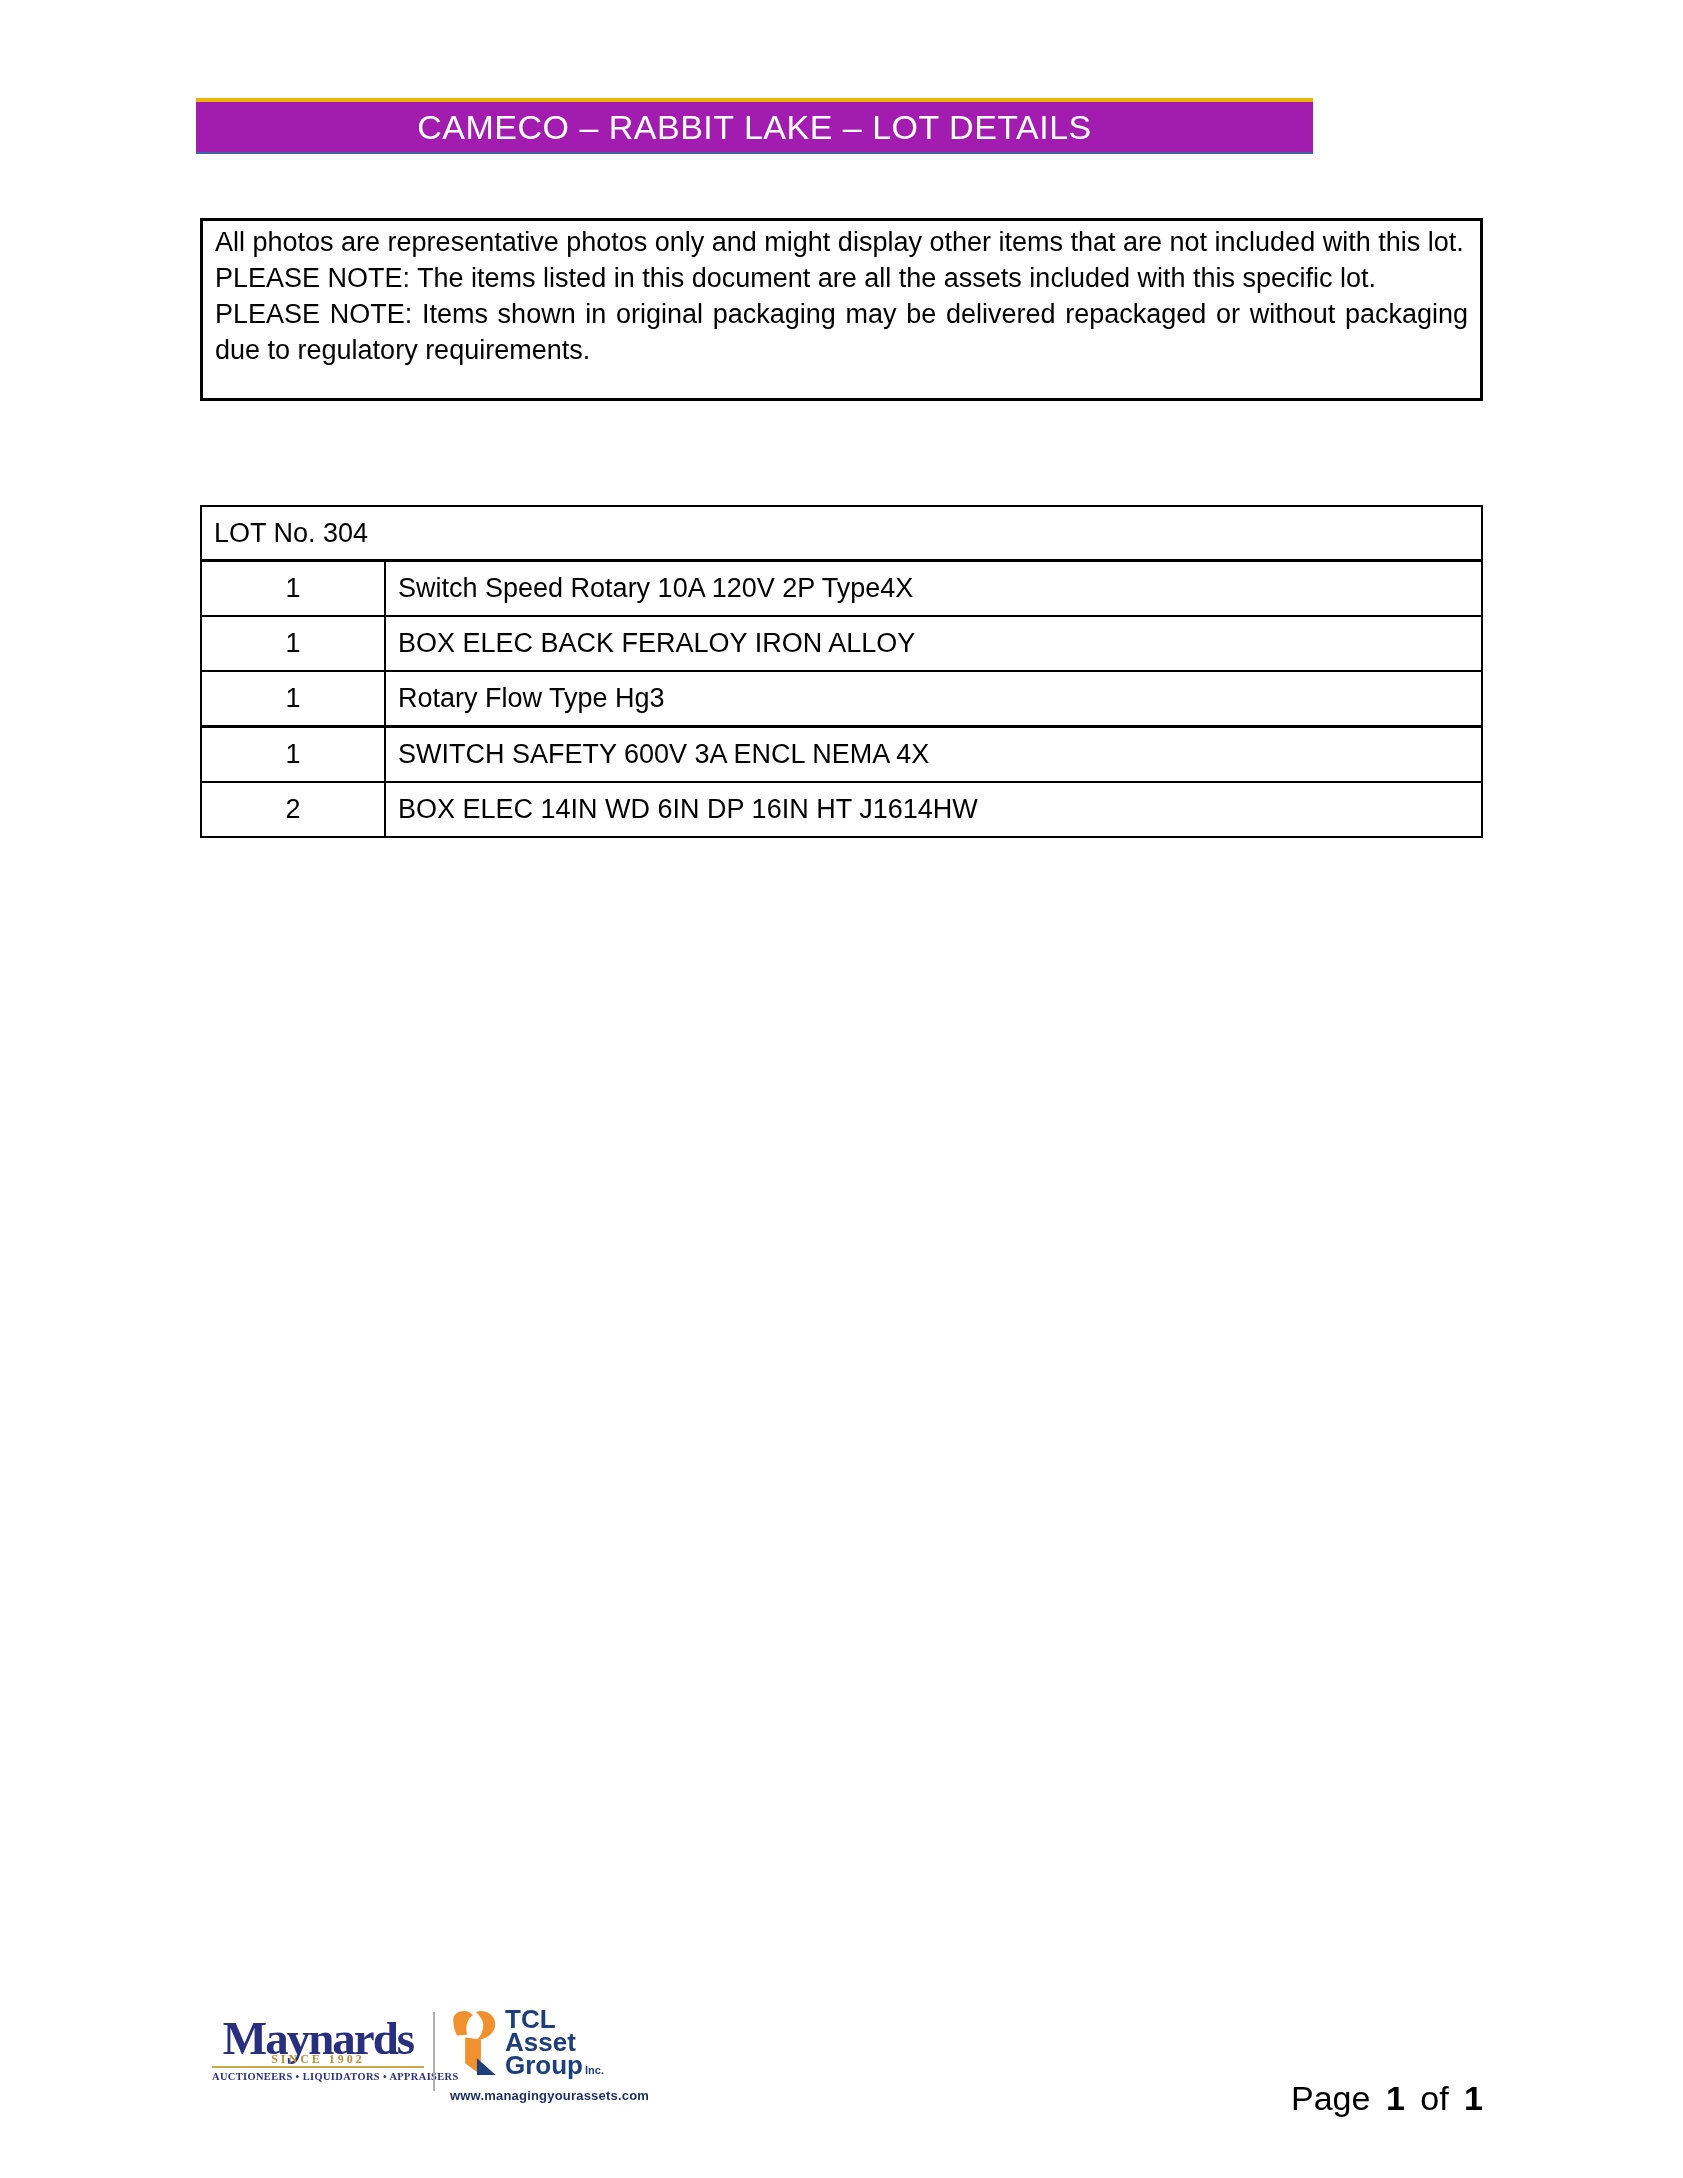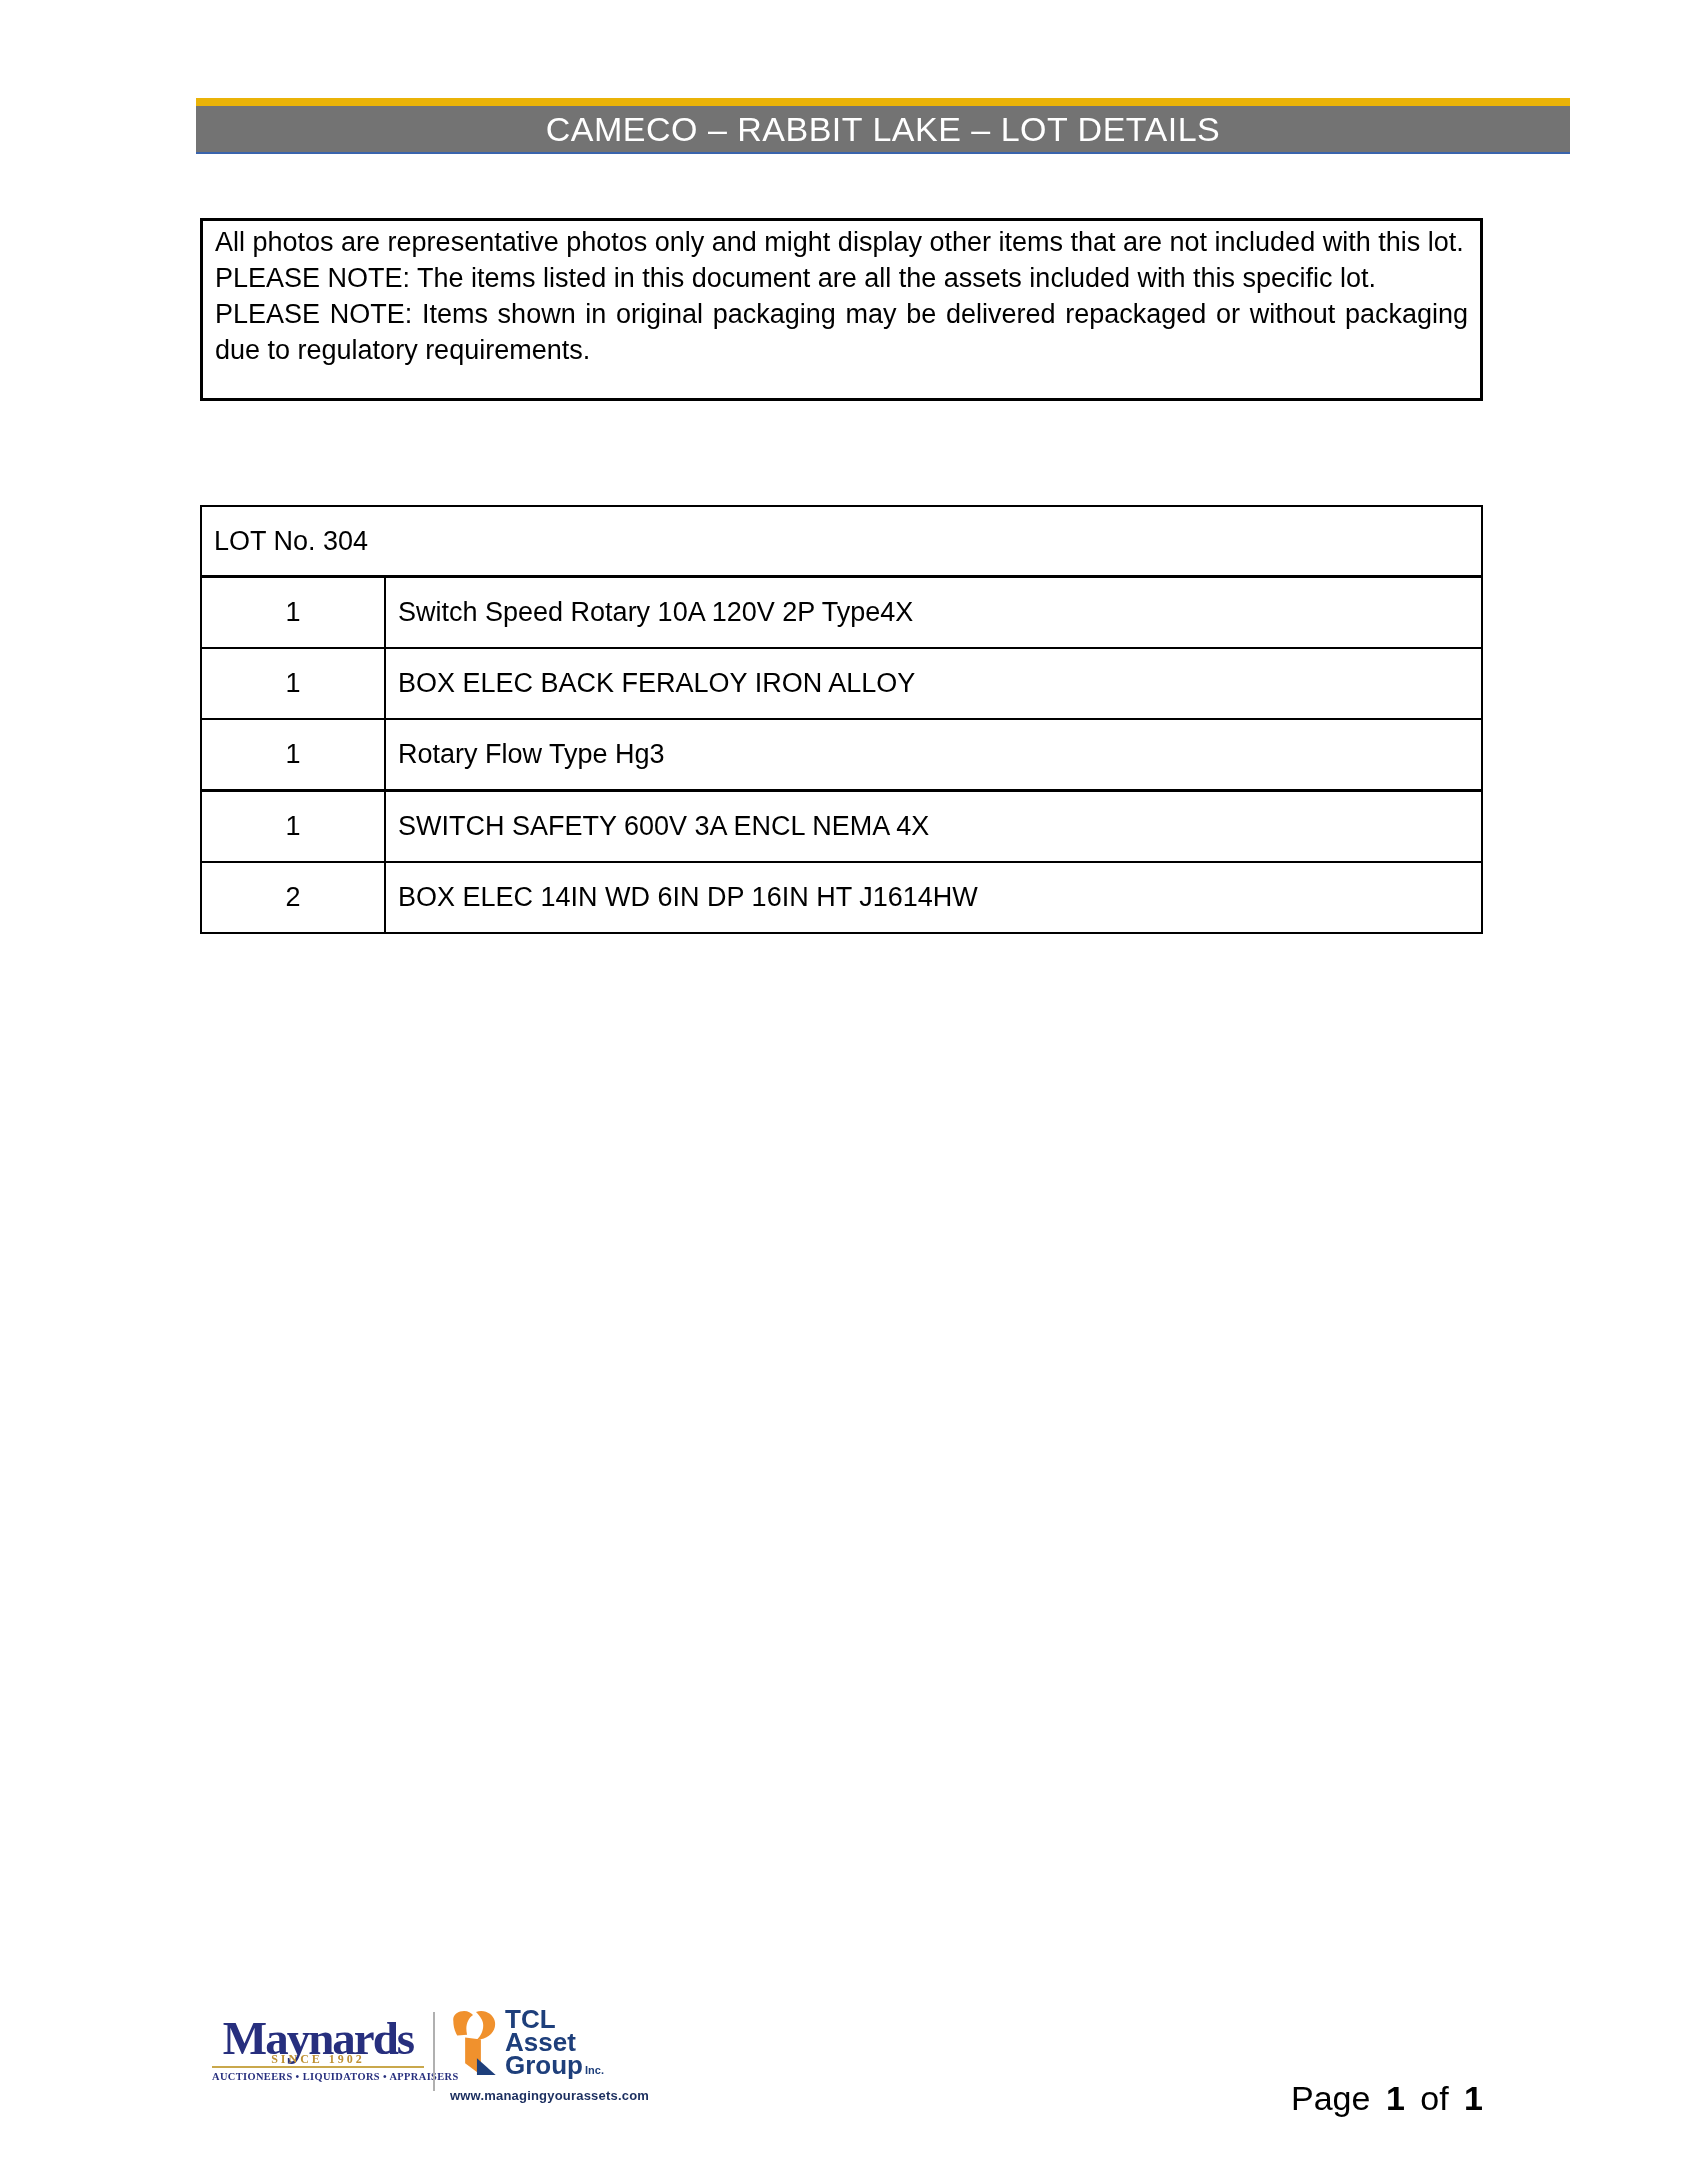--- a/index.html
+++ b/index.html
@@ -7,23 +7,23 @@
     position:relative;
     width:1683px;height:2178px;
     background:#ffffff;
     font-family:"Liberation Sans",sans-serif;
     color:#000;
     overflow:hidden;
   }
 
   
   .header-bar{
-    position:absolute;left:196px;top:98px;width:1374px;height:56px;
-    background:#737373;
-    border-top:8px solid #eab308;border-bottom:2px solid #3A64AC;
+    position:absolute;left:196px;top:98px;width:1117px;height:56px;
+    background:#a21caf;
+    border-top:4px solid #eab308;border-bottom:2px solid #3A64AC;
     box-sizing:border-box;
     display:flex;align-items:center;justify-content:center;
   }
   .header-title{
     color:#ffffff;font-size:34px;letter-spacing:0.5px;white-space:nowrap;
   }
 
   
   .notice-box{
     position:absolute;left:200px;top:218px;width:1283px;height:183px;
@@ -35,21 +35,21 @@
   .notice-box p.justify{text-align:justify;}
 
   
   .lot-table{
     position:absolute;left:200px;top:505px;width:1283px;
     border-collapse:collapse;table-layout:fixed;
     font-size:27px;
   }
   .lot-table td{
     border:2px solid #000;
-    padding:16px 12px;
+    padding:8px 12px;
     height:37px;
     vertical-align:middle;
     overflow:hidden;white-space:nowrap;
   }
   .lot-table tr.title-row td{height:36px;border-bottom-width:3px;}
   .lot-table tr.head-row td{height:38px;border-bottom-width:3px;}
   .lot-table tr.thick td{border-bottom-width:3px;}
   .lot-table td.qty-cell{text-align:center;padding:0;}
   .lot-table col.qty-col{width:184px;}
 

